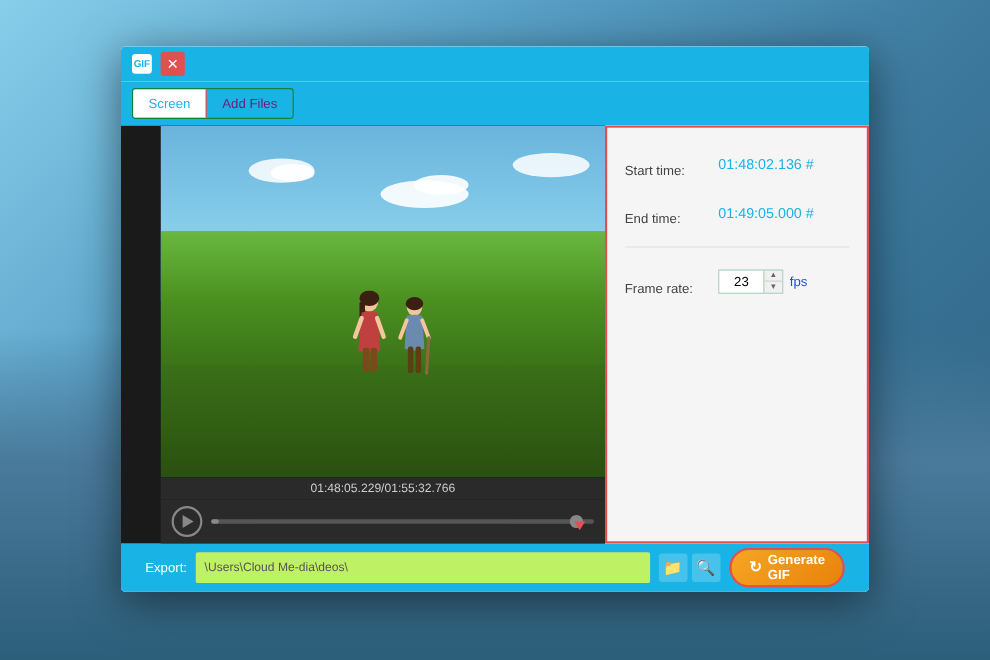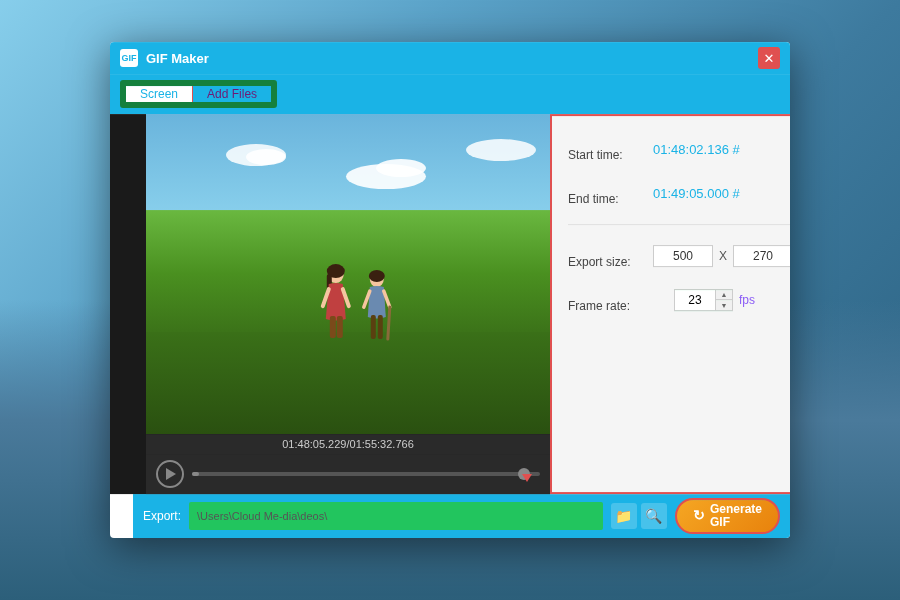--- a/index.html
+++ b/index.html
@@ -89,21 +89,21 @@
     .tab-bar {
       background: #1ab3e6;
       display: flex;
       align-items: stretch;
       height: 40px;
       padding: 0 10px;
     }
     .tab-group {
       display: flex;
       align-items: center;
-      border: 6px solid #15803d;
+      border: 1px solid #15803d;
       border-radius: 3px;
       overflow: hidden;
       height: 28px;
       margin-top: auto;
       margin-bottom: auto;
       justify-content: center;
     }
     .tab {
       padding: 0 14px;
       height: 100%;
@@ -342,21 +342,20 @@
     .fps-row {
       display: flex;
       align-items: center;
       gap: 6px;
     }
     .fps-input-wrap {
       display: flex;
       align-items: flex-start;
       border: 1px solid #ccc;
       background: #86efac;
-      margin-left: 21px;
     }
     .fps-input {
       width: 40px;
       padding: 3px 6px;
       font-size: 12px;
       border: none;
       outline: none;
       text-align: center;
     }
     .fps-arrows {
@@ -373,41 +372,40 @@
       cursor: pointer;
       font-size: 7px;
       color: #666;
       background: #f0f0f0;
     }
     .fps-arrow:first-child {
       border-bottom: 1px solid #ccc;
     }
     .fps-label {
       font-size: 12px;
-      color: #8b5cf6;
+      color: #1d4ed8;
     }
 
     
     .footer-bar {
       background: #1ab3e6;
-      padding: 8px 10px;
+      padding: 8px 22px;
       display: flex;
       align-items: center;
       gap: 8px;
       height: 44px;
-      margin-left: 23px;
     }
     .export-label {
       color: white;
       font-size: 12px;
       flex-shrink: 0;
     }
     .export-path {
       flex: 1;
-      background: #22c55e;
+      background: #bef264;
       padding: 4px 8px;
       font-size: 11px;
       color: #555;
       border-radius: 2px;
       height: 28px;
       display: flex;
       align-items: center;
     }
     .footer-icons {
       display: flex;
@@ -452,21 +450,20 @@
 
 <div class="bg"></div>
 <div class="bg-mountains"></div>
 
 <div class="dialog">
 
   <div class="title-bar">
     <div class="title-bar-icon">
       <span style="color:#1ab3e6; font-size:9px; font-weight:bold;">GIF</span>
     </div>
-    <span class="title-text">GIF Maker</span>
     <div class="close-btn">✕</div>
   </div>
 
   <div class="tab-bar">
     <div class="tab-group">
       <div class="tab active">Screen</div>
       <div class="tab-separator"></div>
       <div class="tab">Add Files</div>
     </div>
   </div>
@@ -553,28 +550,20 @@
 
       <div class="setting-row">
         <span class="setting-label">End time:</span>
         <div class="setting-value">
           <span class="time-input">01:49:05.000 #</span>
         </div>
       </div>
 
       <div style="margin: 10px 0 18px 0; height: 1px; background: #e0e0e0;"></div>
 
-      <div class="setting-row">
-        <span class="setting-label">Export size:</span>
-        <div class="size-row">
-          <input class="input-box" type="text" value="500" style="">
-          <span class="x-label">X</span>
-          <input class="input-box" type="text" value="270" style="">
-        </div>
-      </div>
 
       <div class="setting-row">
         <span class="setting-label">Frame rate:</span>
         <div class="fps-row">
           <div class="fps-input-wrap">
             <input class="fps-input" type="text" value="23" style="">
             <div class="fps-arrows">
               <div class="fps-arrow">▲</div>
               <div class="fps-arrow">▼</div>
             </div>

